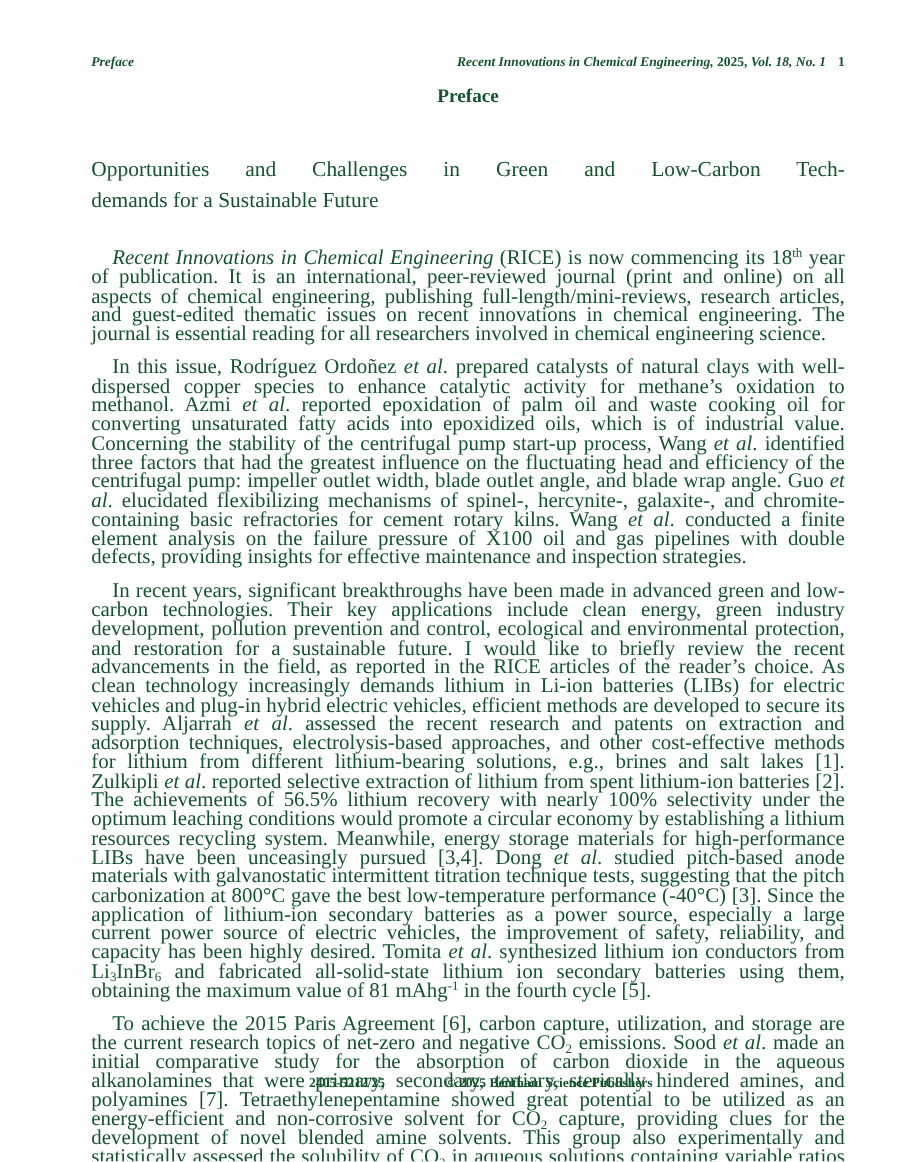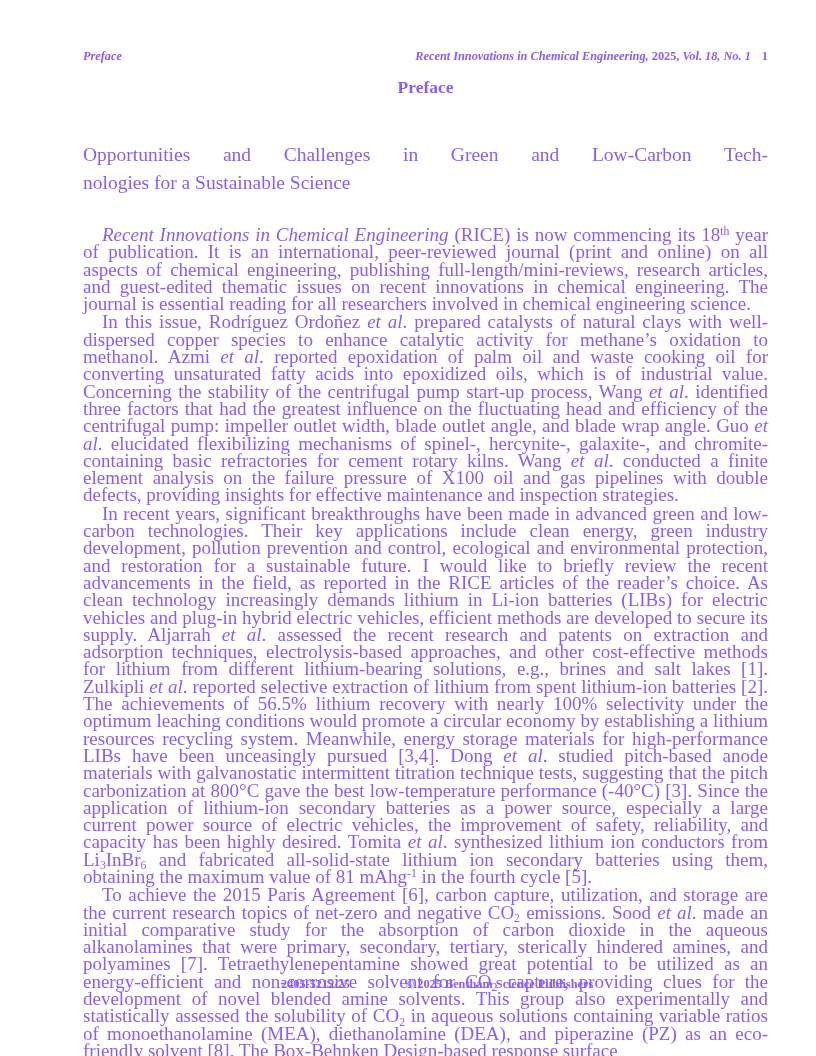--- a/index.html
+++ b/index.html
@@ -1,20 +1,20 @@
 <!DOCTYPE html>
 <html><head>
 <meta charset="utf-8">
 <style>
   html,body{margin:0;padding:0;background:#ffffff;}
   .page{
     position:relative;
     width:816px;height:1056px;
     background:#ffffff;
-    color:#8b5cf6;
+    color:#14532d;
     font-family:"Liberation Serif","DejaVu Serif",serif;
     overflow:hidden;
   }
   
   .running-header{
     position:absolute;top:49px;left:83px;width:685px;
     display:flex;justify-content:space-between;align-items:baseline;
     font-size:12.3px;line-height:14px;
   }
   .rh-left{font-weight:700;font-style:italic;}
@@ -31,21 +31,21 @@
     font-size:19.5px;font-weight:400;line-height:28px;
   }
   .article-title .l1{text-align:justify;text-align-last:justify;}
   .article-title .l2{text-align:left;}
   
   .body-text{
     position:absolute;top:226px;left:83px;width:685px;
     font-size:19px;line-height:17.3px;text-align:justify;
   }
   .body-text p{margin:0;text-indent:19px;}
-  .body-text p + p{margin-top:1px;}
+  .body-text p + p{margin-top:13px;}
   
   .run-n{}
   .run-i{font-style:italic;}
   .run-b{font-weight:700;}
   .run-bi{font-weight:700;font-style:italic;}
   .run-sup{font-size:0.62em;line-height:0;position:relative;top:-0.5em;}
   .run-sub{font-size:0.62em;line-height:0;position:relative;top:0.28em;}
   
   .page-footer{
     position:absolute;top:977px;left:0;width:816px;height:18px;
@@ -61,21 +61,21 @@
 
   <div class="running-header">
     <span class="rh-left">Preface</span>
     <span class="rh-right"><span><span class="run-bi">Recent Innovations in Chemical Engineering, </span><span class="run-b">2025, </span><span class="run-bi">Vol. 18, No. 1</span></span><span class="rh-pagenum">1</span></span>
   </div>
 
   <div class="page-title">Preface</div>
 
   <div class="article-title">
     <div class="l1">Opportunities and Challenges in Green and Low-Carbon Tech-</div>
-    <div class="l2">nologies for a Sustainable Science</div>
+    <div class="l2">demands for a Sustainable Future</div>
   </div>
 
   <div class="body-text">
     <p><span class="run-i">Recent Innovations in Chemical Engineering</span><span class="run-n"> (RICE) is now commencing its 18</span><span class="run-sup">th</span><span class="run-n"> year of publication. It is an international, peer-reviewed journal (print and online) on all aspects of chemical engineering, publishing full-length/mini-reviews, research articles, and guest-edited thematic issues on recent innovations in chemical engineering. The journal is essential reading for all researchers involved in chemical engineering science.</span></p>
     <p><span class="run-n">In this issue, Rodríguez Ordoñez </span><span class="run-i">et al</span><span class="run-n">. prepared catalysts of natural clays with well-dispersed copper species to enhance catalytic activity for methane’s oxidation to methanol. Azmi </span><span class="run-i">et al</span><span class="run-n">. reported epoxidation of palm oil and waste cooking oil for converting unsaturated fatty acids into epoxidized oils, which is of industrial value. Concerning the stability of the centrifugal pump start-up process, Wang </span><span class="run-i">et al</span><span class="run-n">. identified three factors that had the greatest influence on the fluctuating head and efficiency of the centrifugal pump: impeller outlet width, blade outlet angle, and blade wrap angle. Guo </span><span class="run-i">et al</span><span class="run-n">. elucidated flexibilizing mechanisms of spinel-, hercynite-, galaxite-, and chromite-containing basic refractories for cement rotary kilns. Wang </span><span class="run-i">et al</span><span class="run-n">. conducted a finite element analysis on the failure pressure of X100 oil and gas pipelines with double defects, providing insights for effective maintenance and inspection strategies.</span></p>
     <p><span class="run-n">In recent years, significant breakthroughs have been made in advanced green and low-carbon technologies. Their key applications include clean energy, green industry development, pollution prevention and control, ecological and environmental protection, and restoration for a sustainable future. I would like to briefly review the recent advancements in the field, as reported in the RICE articles of the reader’s choice. As clean technology increasingly demands lithium in Li-ion batteries (LIBs) for electric vehicles and plug-in hybrid electric vehicles, efficient methods are developed to secure its supply. Aljarrah </span><span class="run-i">et al</span><span class="run-n">. assessed the recent research and patents on extraction and adsorption techniques, electrolysis-based approaches, and other cost-effective methods for lithium from different lithium-bearing solutions, e.g., brines and salt lakes [1]. Zulkipli </span><span class="run-i">et al</span><span class="run-n">. reported selective extraction of lithium from spent lithium-ion batteries [2]. The achievements of 56.5% lithium recovery with nearly 100% selectivity under the optimum leaching conditions would promote a circular economy by establishing a lithium resources recycling system. Meanwhile, energy storage materials for high-performance LIBs have been unceasingly pursued [3,4]. Dong </span><span class="run-i">et al</span><span class="run-n">. studied pitch-based anode materials with galvanostatic intermittent titration technique tests, suggesting that the pitch carbonization at 800°C gave the best low-temperature performance (-40°C) [3]. Since the application of lithium-ion secondary batteries as a power source, especially a large current power source of electric vehicles, the improvement of safety, reliability, and capacity has been highly desired. Tomita </span><span class="run-i">et al</span><span class="run-n">. synthesized lithium ion conductors from Li</span><span class="run-sub">3</span><span class="run-n">InBr</span><span class="run-sub">6</span><span class="run-n"> and fabricated all-solid-state lithium ion secondary batteries using them, obtaining the maximum value of 81 mAhg</span><span class="run-sup">-1</span><span class="run-n"> in the fourth cycle [5].</span></p>
     <p><span class="run-n">To achieve the 2015 Paris Agreement [6], carbon capture, utilization, and storage are the current research topics of net-zero and negative CO</span><span class="run-sub">2</span><span class="run-n"> emissions. Sood </span><span class="run-i">et al</span><span class="run-n">. made an initial comparative study for the absorption of carbon dioxide in the aqueous alkanolamines that were primary, secondary, tertiary, sterically hindered amines, and polyamines [7]. Tetraethylenepentamine showed great potential to be utilized as an energy-efficient and non-corrosive solvent for CO</span><span class="run-sub">2</span><span class="run-n"> capture, providing clues for the development of novel blended amine solvents. This group also experimentally and statistically assessed the solubility of CO</span><span class="run-sub">2</span><span class="run-n"> in aqueous solutions containing variable ratios of monoethanolamine (MEA), diethanolamine (DEA), and piperazine (PZ) as an eco-friendly solvent [8]. The Box-Behnken Design-based response surface</span></p>
   </div>
 
   <div class="page-footer">

